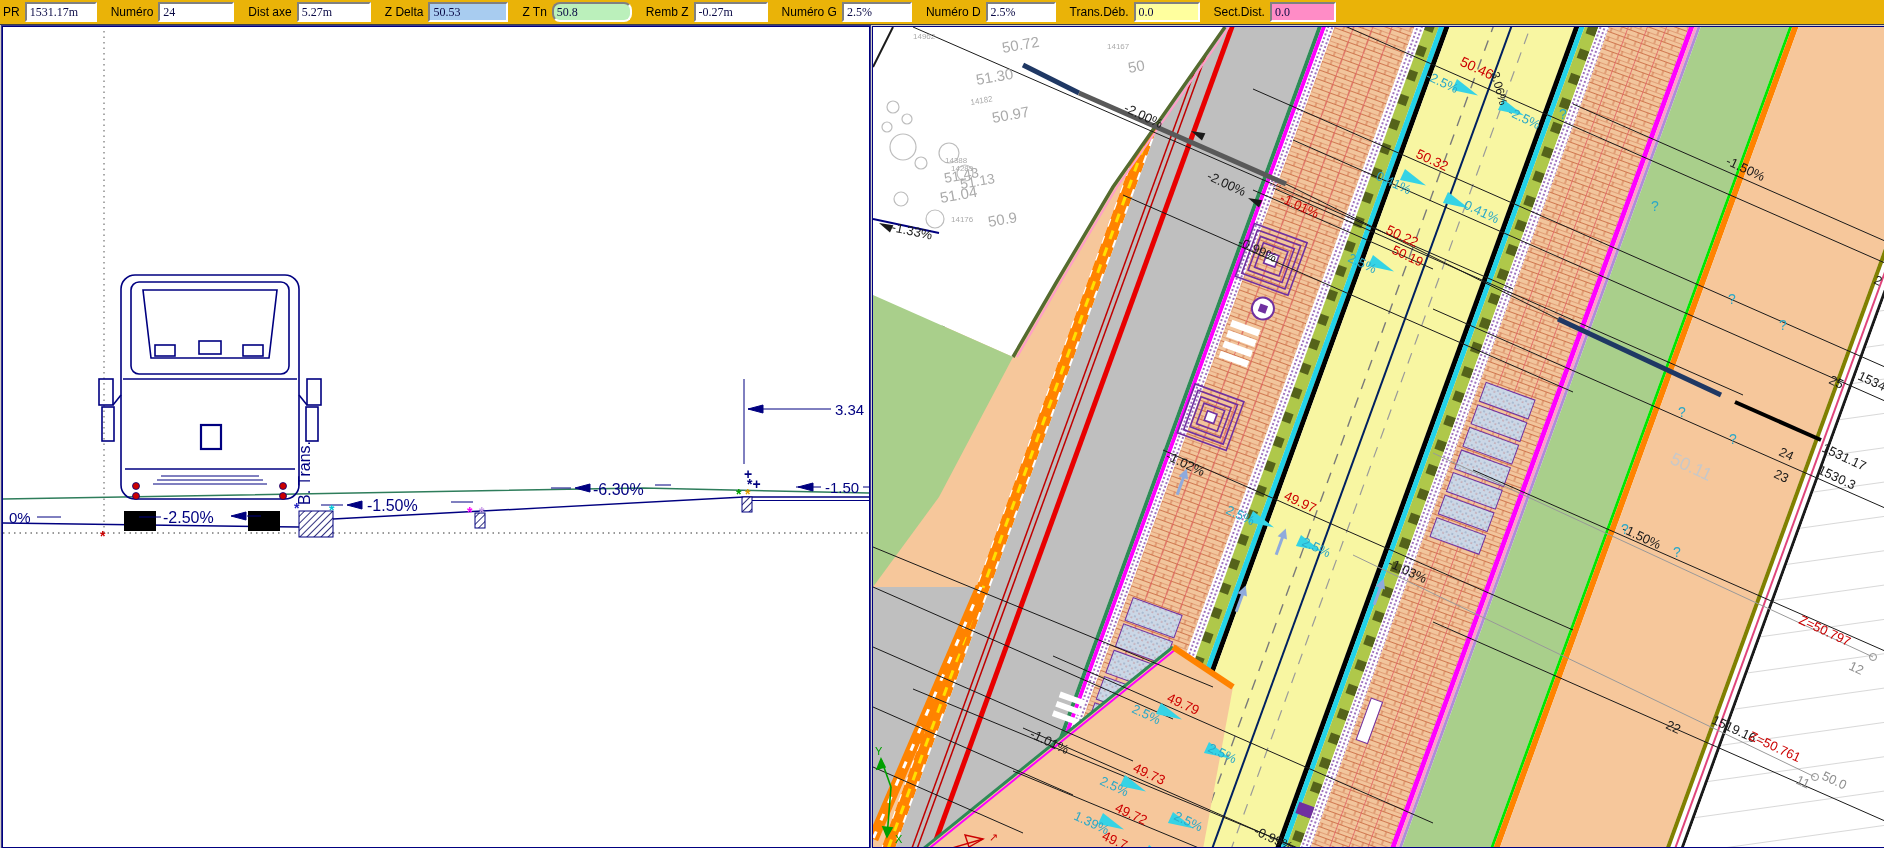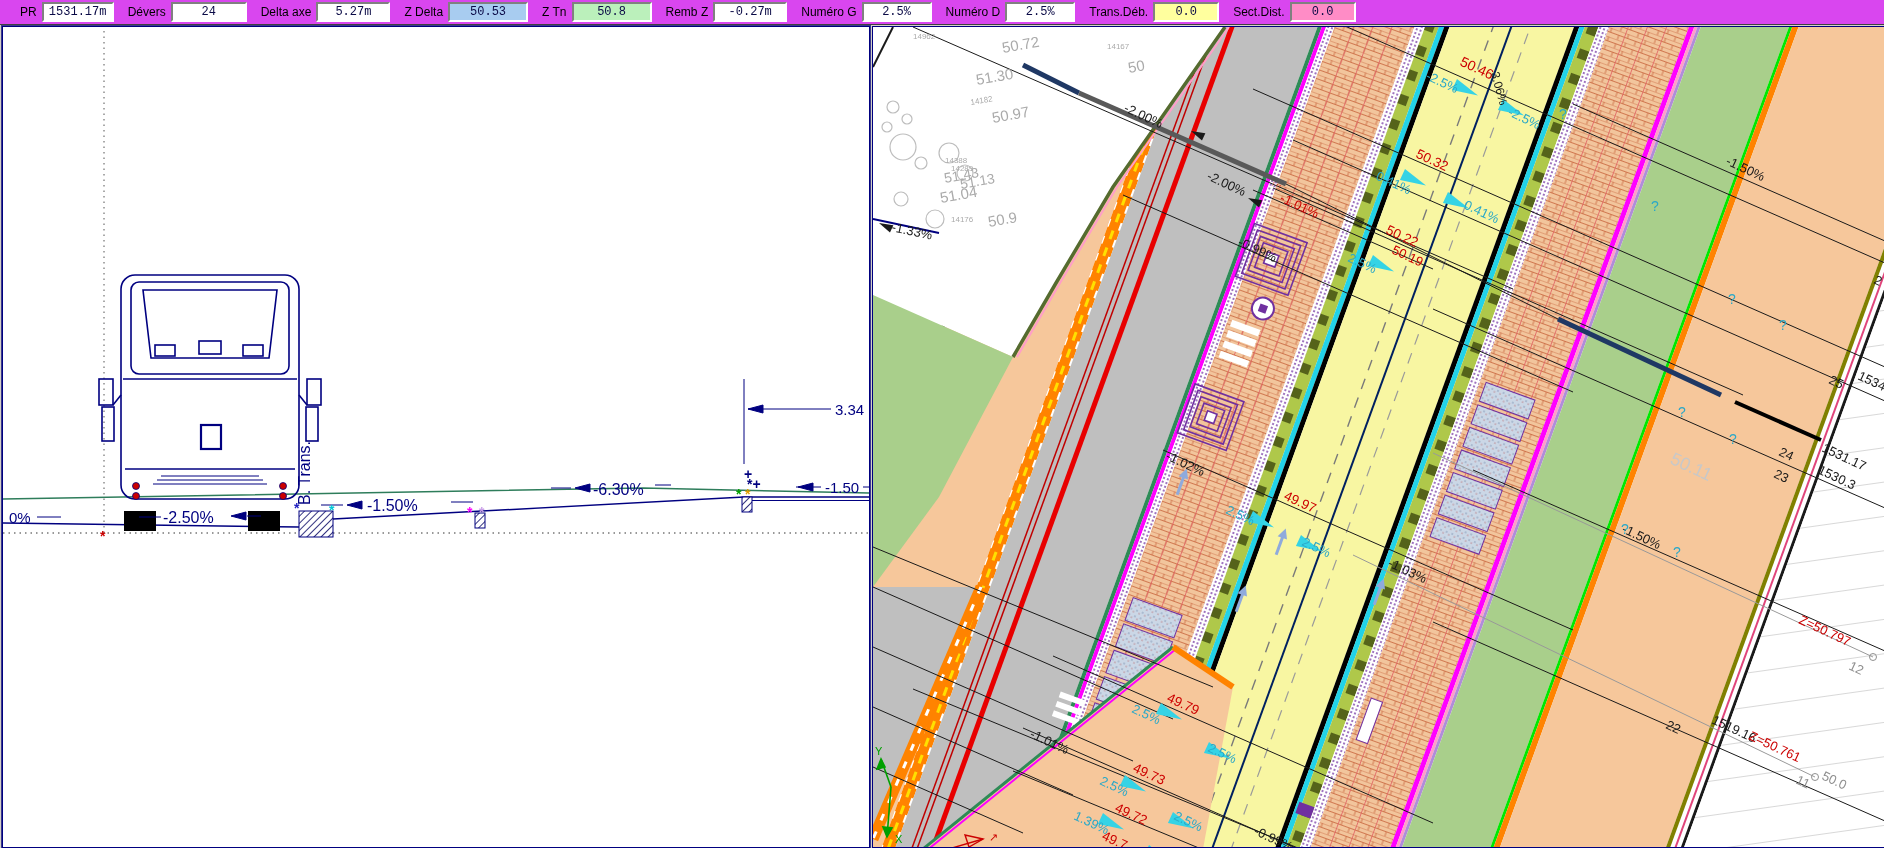--- a/index.html
+++ b/index.html
@@ -1,54 +1,54 @@
 <!DOCTYPE html>
 <html><head>
 <meta charset="utf-8">
 <style>
   html,body{margin:0;padding:0;background:#D4D0C8;font-family:"Liberation Sans",sans-serif;}
   #app{position:relative;width:1884px;height:848px;background:#D4D0C8;overflow:hidden;}
   
-  #toolbar{position:absolute;left:0;top:0;width:1884px;height:25px;background:#d946ef;
-           border-bottom:1px solid #404040;display:flex;align-items:center;gap:0;padding-left:20px;box-sizing:border-box;}
+  #toolbar{position:absolute;left:0;top:0;width:1884px;height:25px;background:#eab308;
+           border-bottom:1px solid #404040;display:flex;align-items:center;gap:0;padding-left:3px;box-sizing:border-box;}
   .tb-field{display:flex;align-items:center;margin-right:14px;}
   .tb-label{font-size:12px;color:#000;margin-right:5px;white-space:nowrap;}
   .tb-value{height:16px;border-top:2px solid #808080;border-left:2px solid #808080;
             border-bottom:2px solid #fff;border-right:2px solid #fff;background:#fff;
-            font-size:12px;color:#0A0A46;text-align:center;padding:0 3px;font-family:Liberation Mono, monospace;}
+            font-size:12px;color:#0A0A46;text-align:left;padding:0 3px;font-family:Liberation Serif, serif;}
   
   .panel{position:absolute;top:26px;height:820px;background:#fff;border:1px solid #000080;box-sizing:content-box;}
   #left-panel{left:2px;width:866px;outline:1px solid #3A3A8C;}
   #right-panel{left:872px;width:1012px;}
   svg{display:block;}
 </style>
 </head>
 <body>
 
 <div id="app">
   <div id="toolbar">
       <span class="tb-field">
         <span class="tb-label">PR</span>
         <input class="tb-value" readonly="" value="1531.17m" style="width: 62px; background: rgb(255, 255, 255);">
       </span>
       <span class="tb-field">
-        <span class="tb-label">Dévers</span>
+        <span class="tb-label">Numéro</span>
         <input class="tb-value" readonly="" value="24" style="width: 66px; background: rgb(255, 255, 255);">
       </span>
       <span class="tb-field">
-        <span class="tb-label">Delta axe</span>
+        <span class="tb-label">Dist axe</span>
         <input class="tb-value" readonly="" value="5.27m" style="width: 64px; background: rgb(255, 255, 255);">
       </span>
       <span class="tb-field">
         <span class="tb-label">Z Delta</span>
         <input class="tb-value" readonly="" value="50.53" style="width: 70px; background: rgb(168, 204, 240);">
       </span>
       <span class="tb-field">
         <span class="tb-label">Z Tn</span>
-        <input class="tb-value" readonly="" value="50.8" style="width: 70px; background: rgb(187, 240, 187);">
+        <input class="tb-value" readonly="" value="50.8" style="width: 70px; background: rgb(187, 240, 187); border-radius: 8px;">
       </span>
       <span class="tb-field">
         <span class="tb-label">Remb Z</span>
         <input class="tb-value" readonly="" value="-0.27m" style="width: 64px; background: rgb(255, 255, 255);">
       </span>
       <span class="tb-field">
         <span class="tb-label">Numéro G</span>
         <input class="tb-value" readonly="" value="2.5%" style="width: 60px; background: rgb(255, 255, 255);">
       </span>
       <span class="tb-field">

